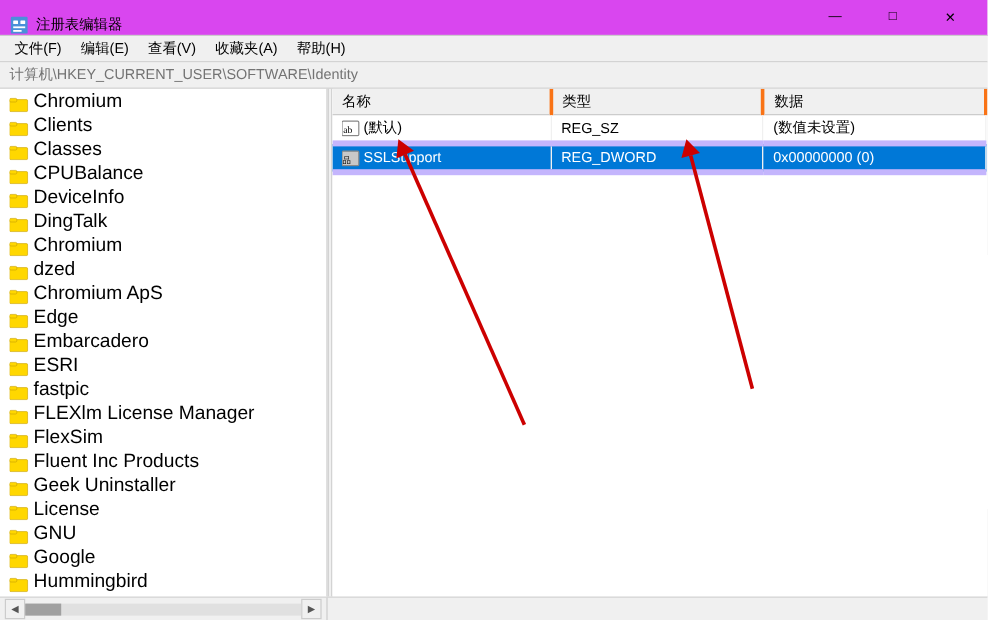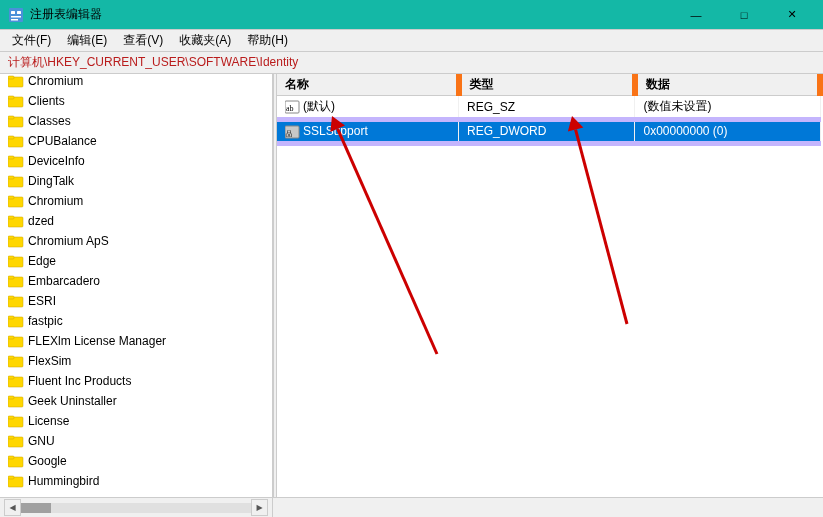--- a/index.html
+++ b/index.html
@@ -8,23 +8,23 @@
       font-size: 12px;
       background: #f0f0f0;
       width: 823px;
       height: 517px;
       overflow: hidden;
       user-select: none;
     }
 
     
     .title-bar {
-      background: #14b8a6;
-      display: flex;
-      align-items: center;
+      background: #d946ef;
+      display: flex;
+      align-items: flex-end;
       height: 30px;
       padding: 0 8px;
       border-bottom: 1px solid #ccc;
     }
     .title-bar-icon {
       width: 16px;
       height: 16px;
       margin-right: 6px;
       display: flex;
       align-items: center;
@@ -69,21 +69,21 @@
 
     
     .address-bar {
       height: 22px;
       padding: 2px 8px;
       background: #f0f0f0;
       border-bottom: 1px solid #ccc;
       font-size: 12px;
       display: flex;
       align-items: center;
-      color: #b91c1c;
+      color: #737373;
     }
 
     
     .main-content {
       display: flex;
       height: calc(517px - 30px - 22px - 22px - 20px);
       border-top: none;
     }
 
     
@@ -91,46 +91,46 @@
       width: 273px;
       min-width: 273px;
       border-right: 1px solid #ccc;
       overflow-y: auto;
       overflow-x: hidden;
       background: #fff;
       position: relative;
     }
     .tree-item {
       display: flex;
-      align-items: flex-start;
+      align-items: flex-end;
       height: 20px;
       padding-left: 8px;
       cursor: pointer;
       white-space: nowrap;
-      font-size: 12px;
+      font-size: 16px;
     }
 
     
     .registry-panel {
       flex: 1;
       background: #fff;
       overflow: auto;
       position: relative;
     }
     .registry-table {
       width: 100%;
       border-collapse: collapse;
     }
     .registry-table th {
       text-align: left;
       padding: 2px 8px;
       background: #f0f0f0;
       border-bottom: 1px solid #ccc;
-      border-right: 6px solid #f97316;
-      font-weight: bold;
+      border-right: 3px solid #f97316;
+      font-weight: normal;
       font-size: 12px;
       height: 20px;
       cursor: pointer;
     }
     .registry-table td {
       padding: 2px 8px;
       border-bottom: 5px solid #c4b5fd;
       border-right: 1px solid #f0f0f0;
       font-size: 12px;
       height: 20px;

